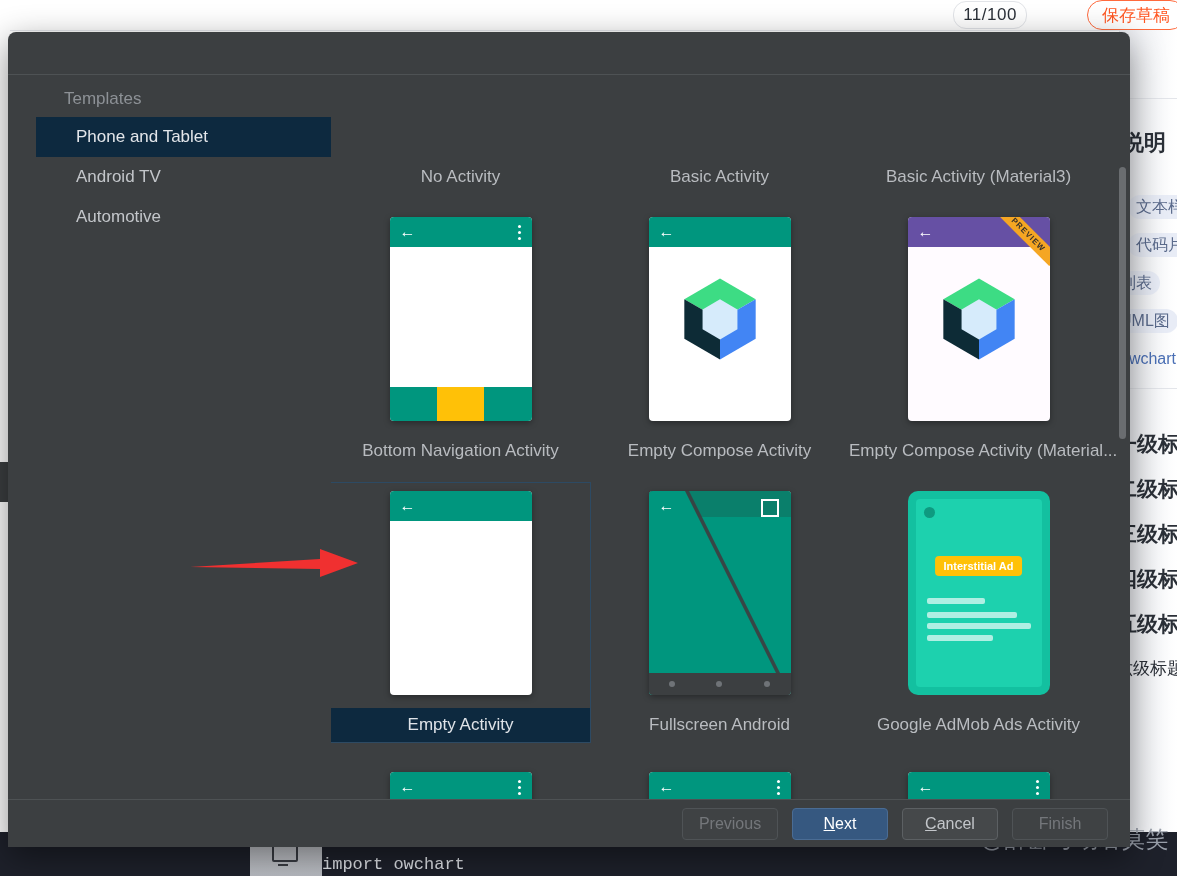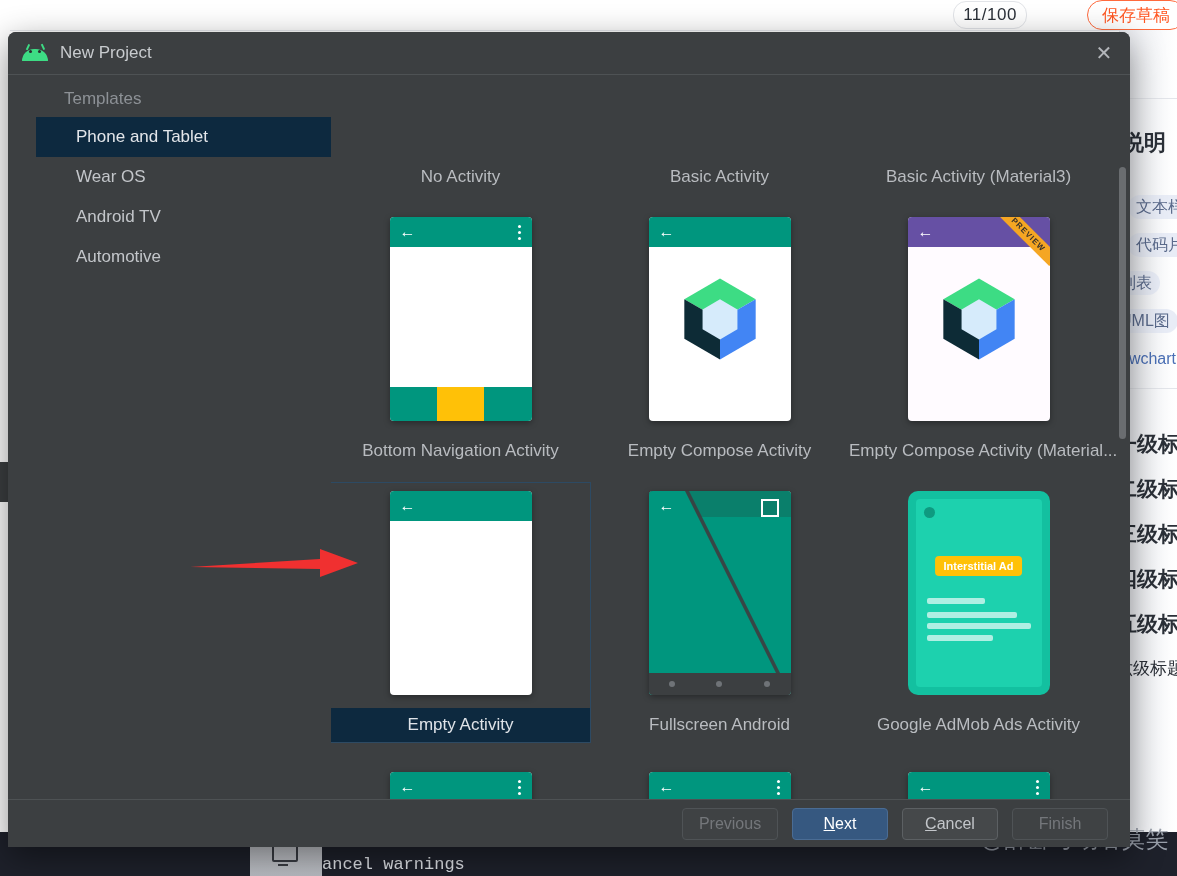--- a/index.html
+++ b/index.html
@@ -255,46 +255,32 @@
     <div class="bg-head-item bg-head-small" style="top:627px;">六级标题</div>
   </div>
 
   <div id="bg-left-white"></div>
   <div id="bg-left-dark"></div>
 
   <div id="bg-bottom-strip"></div>
   <div id="bg-gutter"></div>
   <div id="bg-gutter-icon"></div>
   <div id="bg-code-text-ghost">|</div>
-  <div id="bg-code-text">ancel warnings</div>
+  <div id="bg-code-text">import owchart</div>
   <div id="watermark">CSDN @醉卧考场君莫笑</div>
 </div>
 
 <div id="dialog">
 
-  <div id="titlebar">
-    <div id="android-icon">
-      <div class="ant1"></div>
-        <div class="ant2"></div>
-      <div class="body"></div>
-        <div class="eye1"></div>
-        <div class="eye2"></div>
-    </div>
-    <div id="dialog-title">New Project</div>
-    <div id="close-btn">✕</div>
-  </div>
   <div id="title-sep"></div>
 
   <div id="sidebar">
     <div class="side-group">Templates</div>
     <div class="side-item selected">
       <span>Phone and Tablet</span>
-    </div>
-    <div class="side-item">
-      <span>Wear OS</span>
     </div>
     <div class="side-item">
       <span>Android TV</span>
     </div>
     <div class="side-item">
       <span>Automotive</span>
     </div>
   </div>
 
   <div id="grid-pane">

